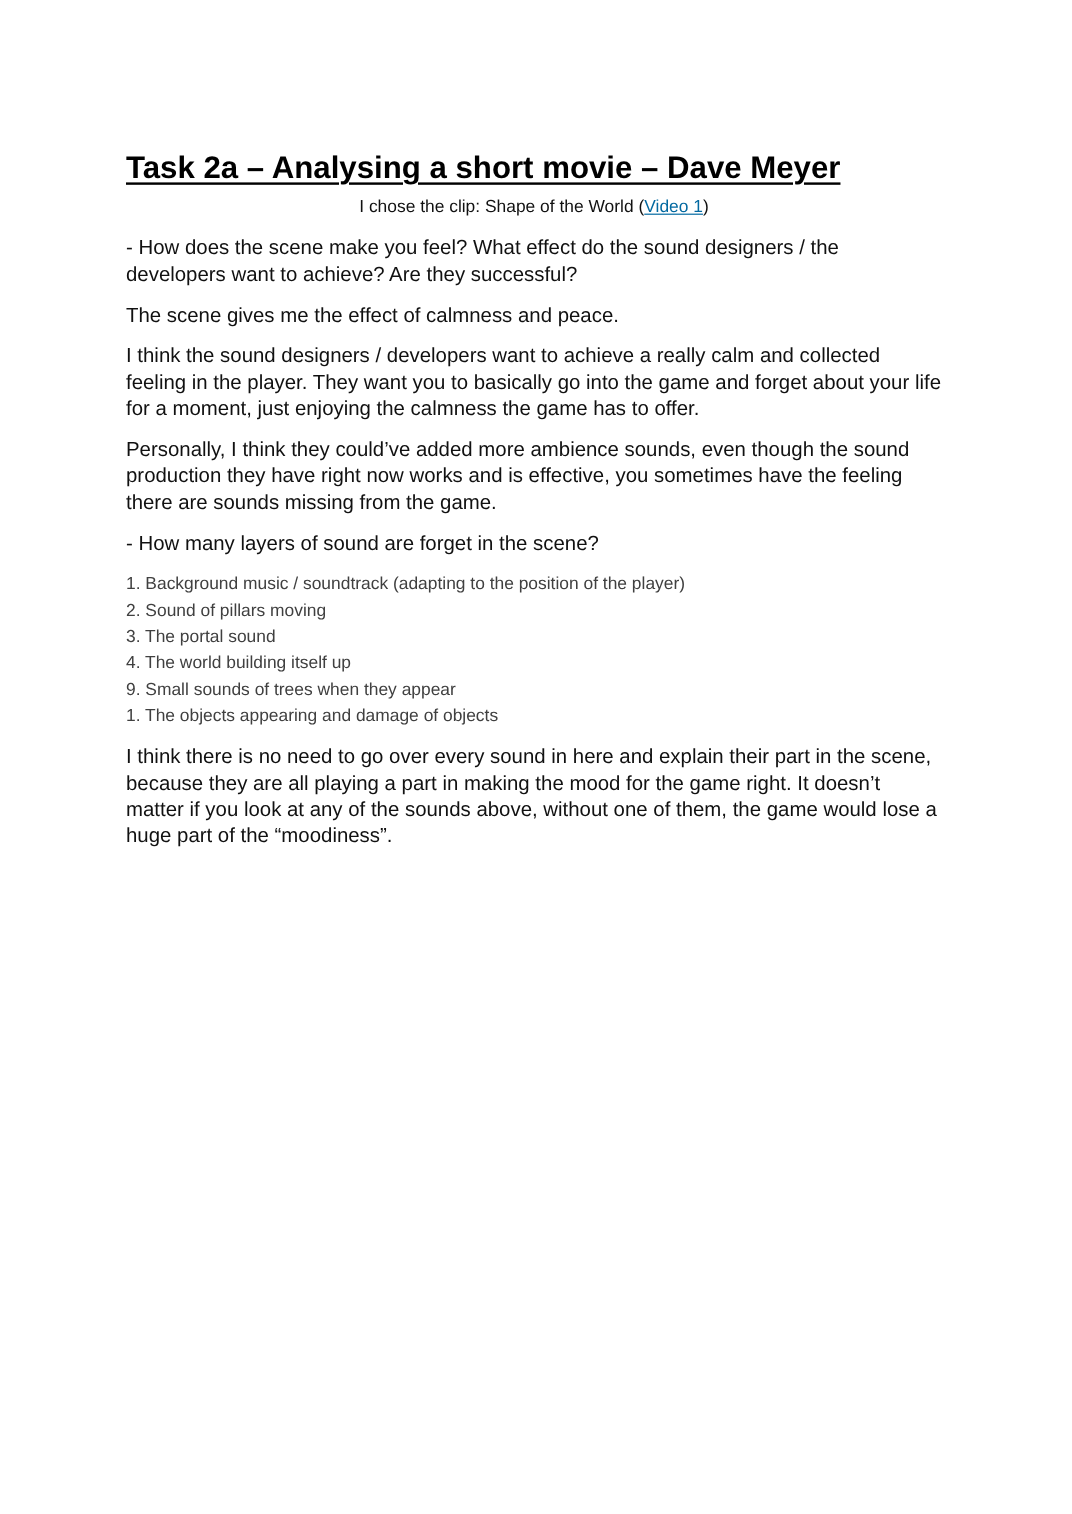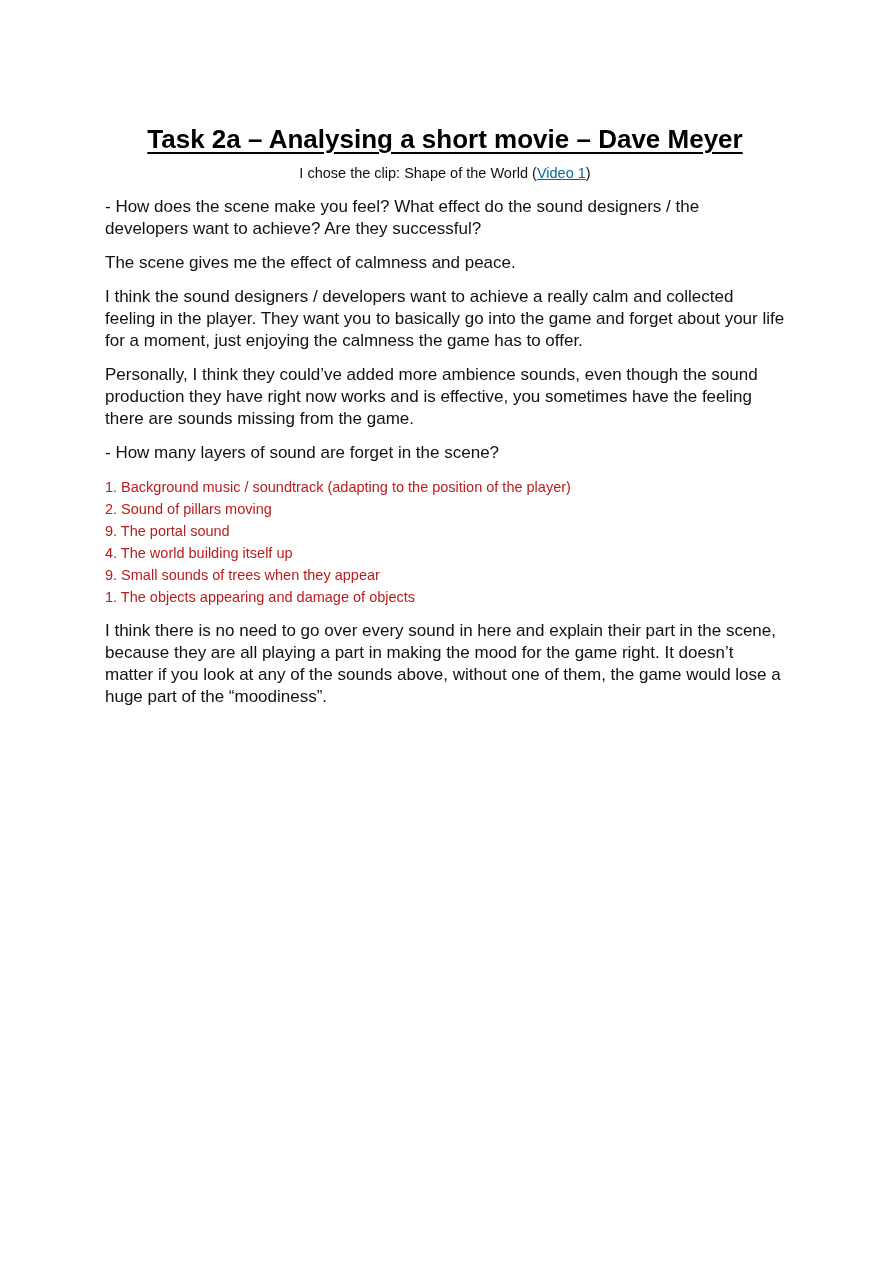--- a/index.html
+++ b/index.html
@@ -15,21 +15,21 @@
     box-sizing: border-box;
     padding: 124px 108px 0 105px;
     font-family: "Liberation Sans", "DejaVu Sans", sans-serif;
     color: #111111;
     overflow: hidden;
   }
   .doc-title {
     margin: 0 0 7px 0;
     font-size: 26px;
     font-weight: bold;
-    text-align: center;
+    text-align: left;
     color: #000000;
     text-decoration: underline;
     text-decoration-thickness: 2px;
     text-underline-offset: 4px;
     line-height: 1.2;
   }
   .subtitle {
     margin: 0 0 12px 0;
     font-size: 14.5px;
     line-height: 22px;
@@ -46,21 +46,21 @@
     font-size: 17px;
     line-height: 22px;
     color: #111111;
   }
   .list-block {
     margin: 0 0 12px 0;
   }
   .list-line {
     font-size: 14.5px;
     line-height: 22px;
-    color: #b91c1c;
+    color: #404040;
   }
 </style>
 </head>
 <body>
 
 <div class="page">
 
   <h1 class="doc-title">Task 2a – Analysing a short movie – Dave Meyer</h1>
 
   <p class="subtitle"><span>I chose the clip: Shape of the World (</span><a class="hyperlink">Video 1</a><span>)</span></p>
@@ -71,21 +71,21 @@
 
   <p class="para">I think the sound designers / developers want to achieve a really calm and collected feeling in the player. They want you to basically go into the game and forget about your life for a moment, just enjoying the calmness the game has to offer.</p>
 
   <p class="para">Personally, I think they could’ve added more ambience sounds, even though the sound production they have right now works and is effective, you sometimes have the feeling there are sounds missing from the game.</p>
 
   <p class="para">- How many layers of sound are forget in the scene?</p>
 
   <div class="list-block">
     <div class="list-line">1. Background music / soundtrack (adapting to the position of the player)</div>
     <div class="list-line">2. Sound of pillars moving</div>
-    <div class="list-line">9. The portal sound</div>
+    <div class="list-line">3. The portal sound</div>
     <div class="list-line">4. The world building itself up</div>
     <div class="list-line">9. Small sounds of trees when they appear</div>
     <div class="list-line">1. The objects appearing and damage of objects</div>
   </div>
 
 
   <p class="para">I think there is no need to go over every sound in here and explain their part in the scene, because they are all playing a part in making the mood for the game right. It doesn’t matter if you look at any of the sounds above, without one of them, the game would lose a huge part of the “moodiness”.</p>
 
 </div>
 

